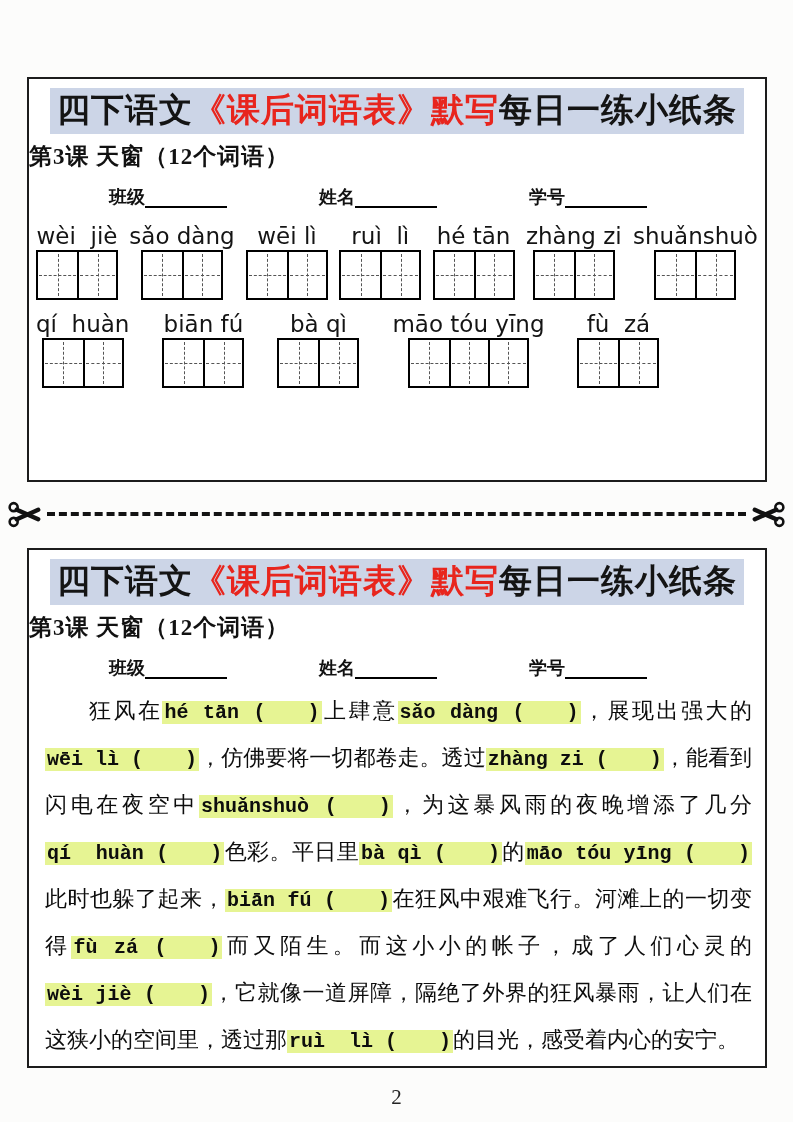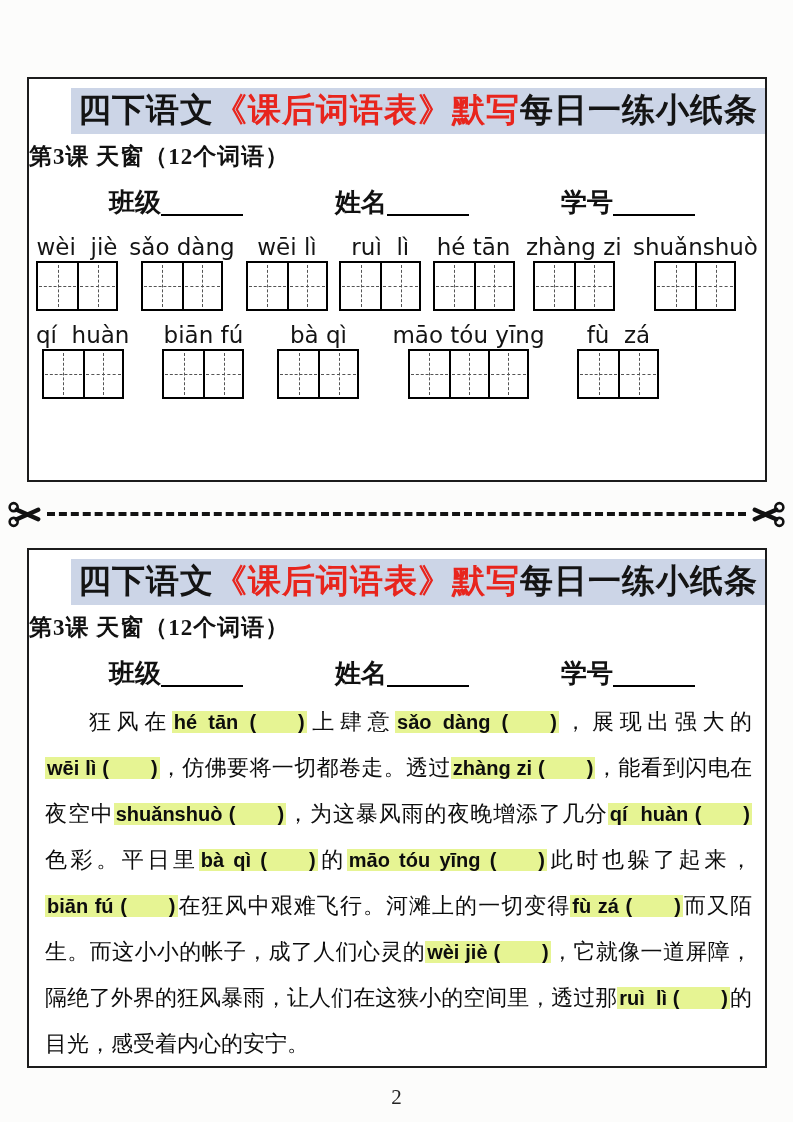--- a/index.html
+++ b/index.html
@@ -10,35 +10,35 @@
     font-family:"Liberation Serif", serif; color:#111;
   }
   .slip {
     position:absolute; left:27px; width:740px;
     border:2px solid #1c1c1c; background:#fff; overflow:hidden;
   }
   .slip.top { top:77px; height:405px; }
   .slip.bottom { top:548px; height:520px; }
 
   
-  .title-wrap { text-align:right; margin-top:9px; line-height:0; }
+  .title-wrap { text-align:center; margin-top:9px; line-height:0; }
   .title {
     display:inline-block; background:#ccd5e7; padding:3px 7px 5px 7px;
     font-family:"Liberation Sans", sans-serif; font-weight:bold;
     font-size:33px; line-height:1.15; letter-spacing:1px; white-space:nowrap;
   }
   .title .t { color:#141414; }
   .title .t.red { color:#e8251d; }
   .subtitle {
     font-size:23px; font-weight:bold; margin-top:7px;
     font-family:"Liberation Serif", serif; letter-spacing:1px;
   }
   .info-row {
     display:flex; margin:13px 17px 0 80px; gap:92px;
-    font-size:26px; font-weight:600;
+    font-size:18px; font-weight:600;
   }
   .info-item { white-space:nowrap; }
   .info-line {
     display:inline-block; width:82px; height:1.0em;
     border-bottom:2px solid #000; vertical-align:-5px;
   }
 
   
   .words { padding:15px 7px 0 7px; }
   .w-row { display:flex; }
@@ -69,21 +69,21 @@
   .dash { flex:1; height:0; border-top:4.5px dashed #131313; margin:0 5px; }
   .scis { width:36px; height:31px; flex:0 0 auto; }
   .scis.right { transform:scaleX(-1); }
 
   
   .passage {
     margin:8px 13px 0 16px; font-size:22px; line-height:45px;
     text-align:justify; text-indent:2em; color:#0d0d0d;
   }
   .hl {
-    background:#e6f493; font-family:Liberation Sans, sans-serif;
+    background:#e6f493; font-family:Liberation Mono, monospace;
     font-weight:bold; font-size:20px; white-space:pre; padding:0 2px;
   }
   .blank-space { display:inline-block; width:42px; }
 
   .page-num {
     position:absolute; bottom:12px; left:0; right:0; text-align:center;
     font-size:21px; font-family:"Liberation Serif", serif; color:#222;
   }
 </style>
 </head>

